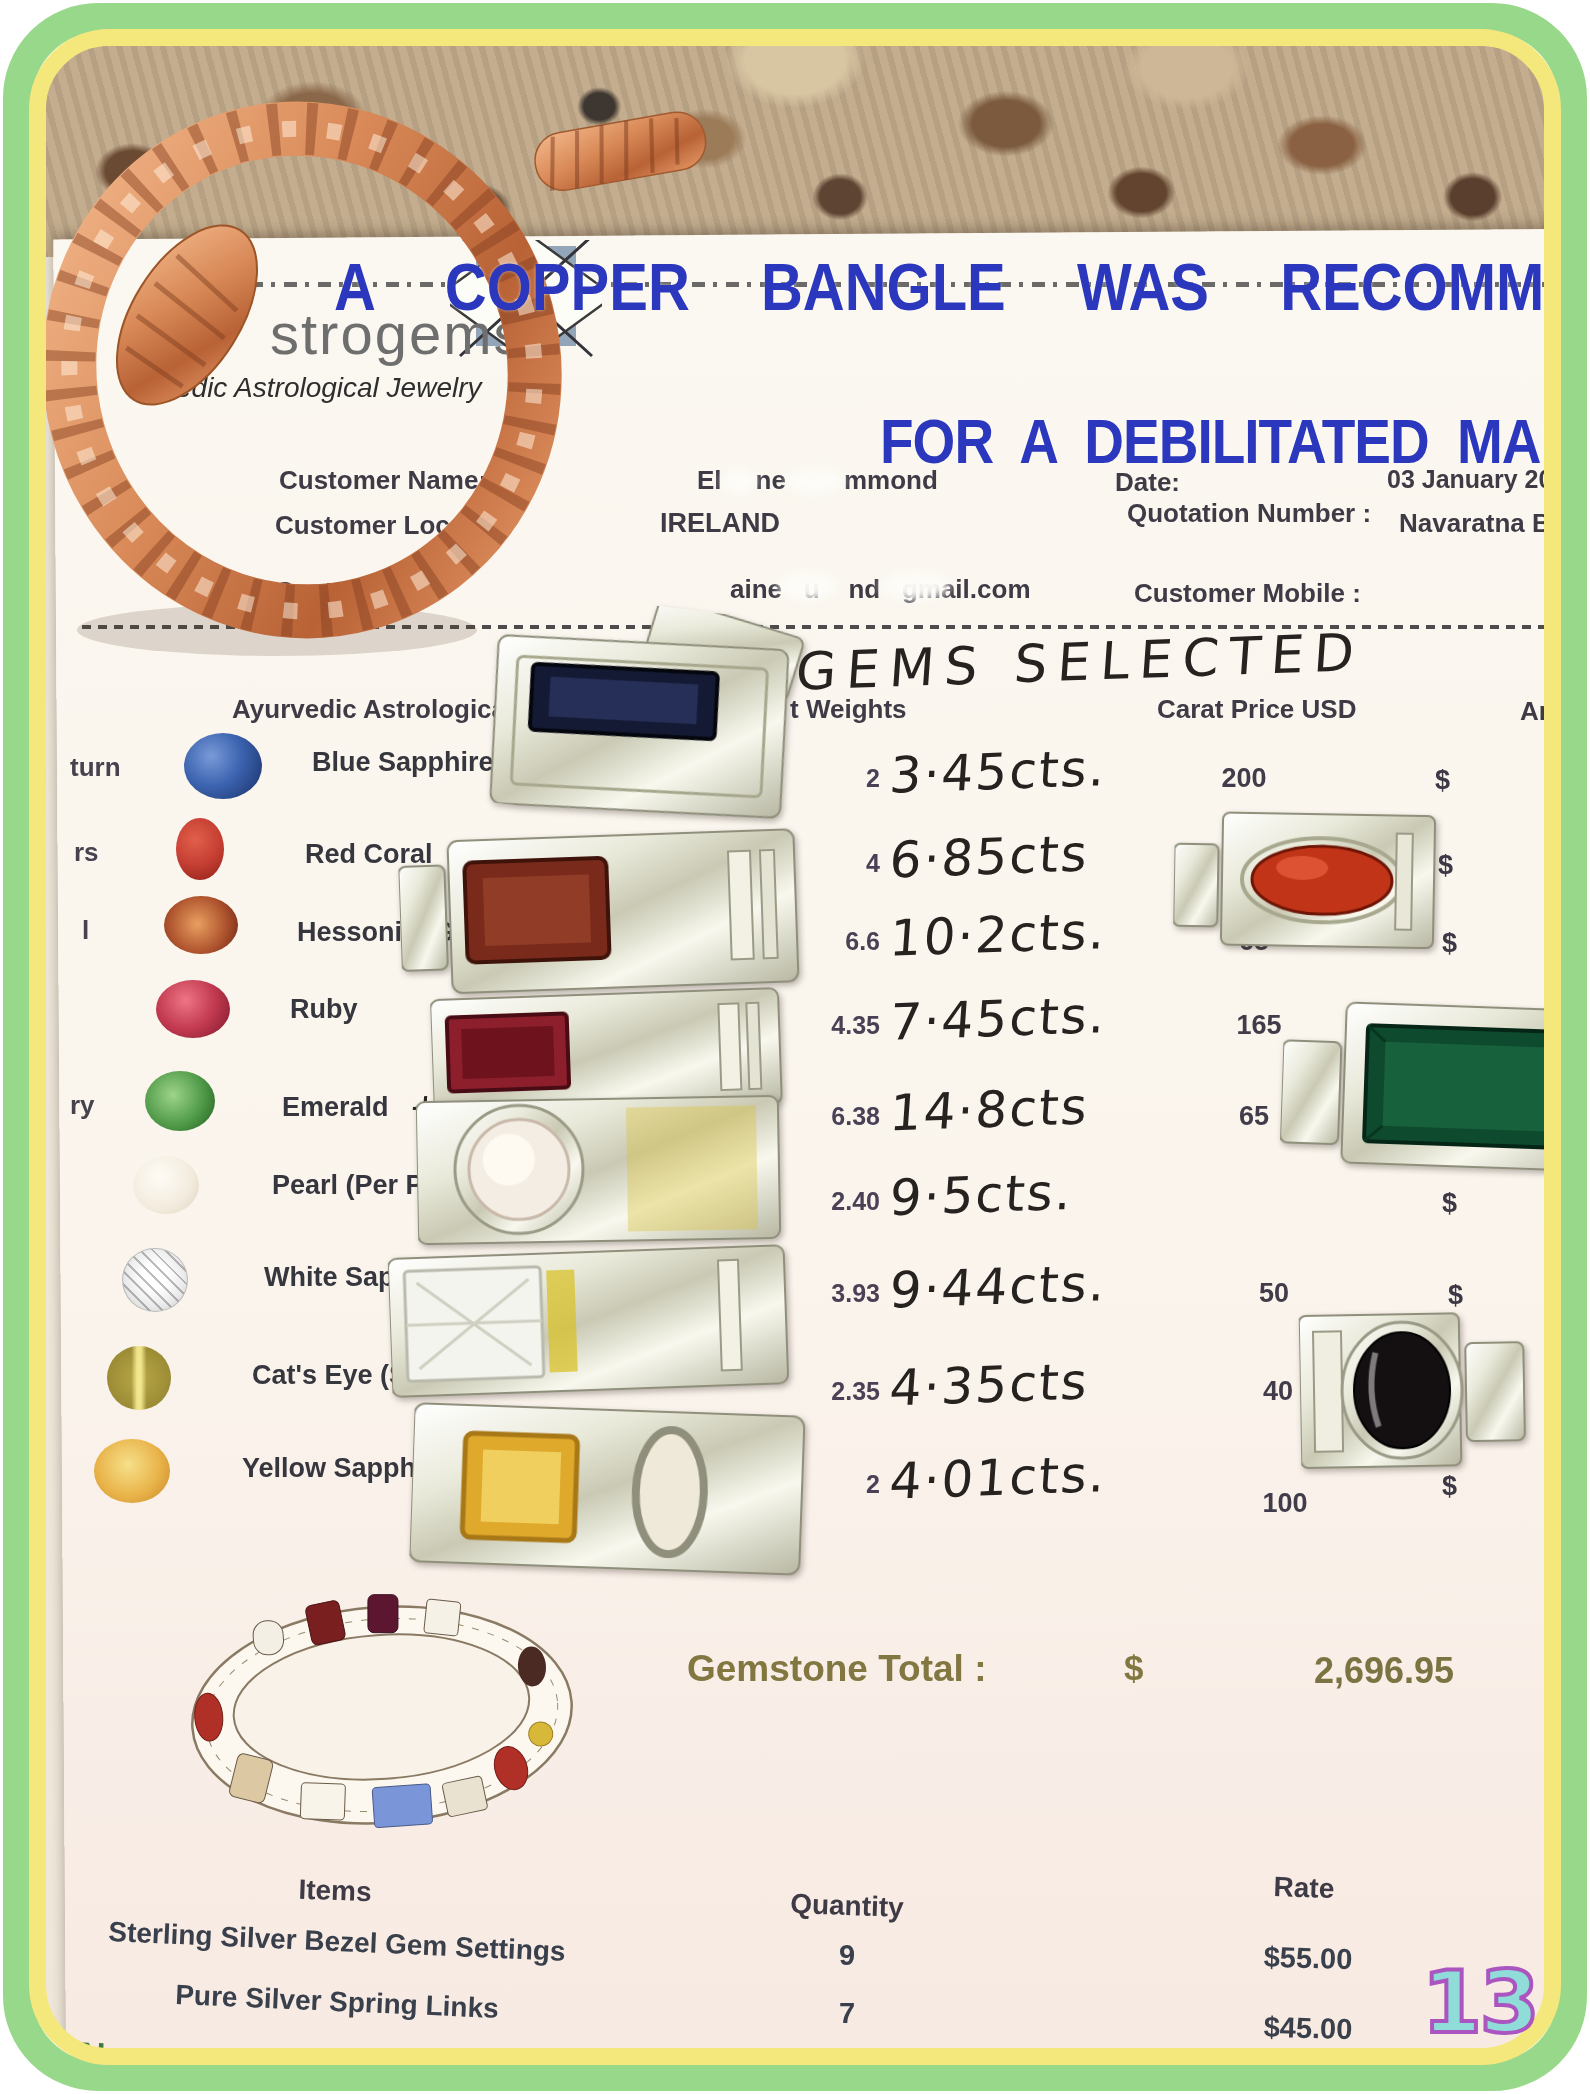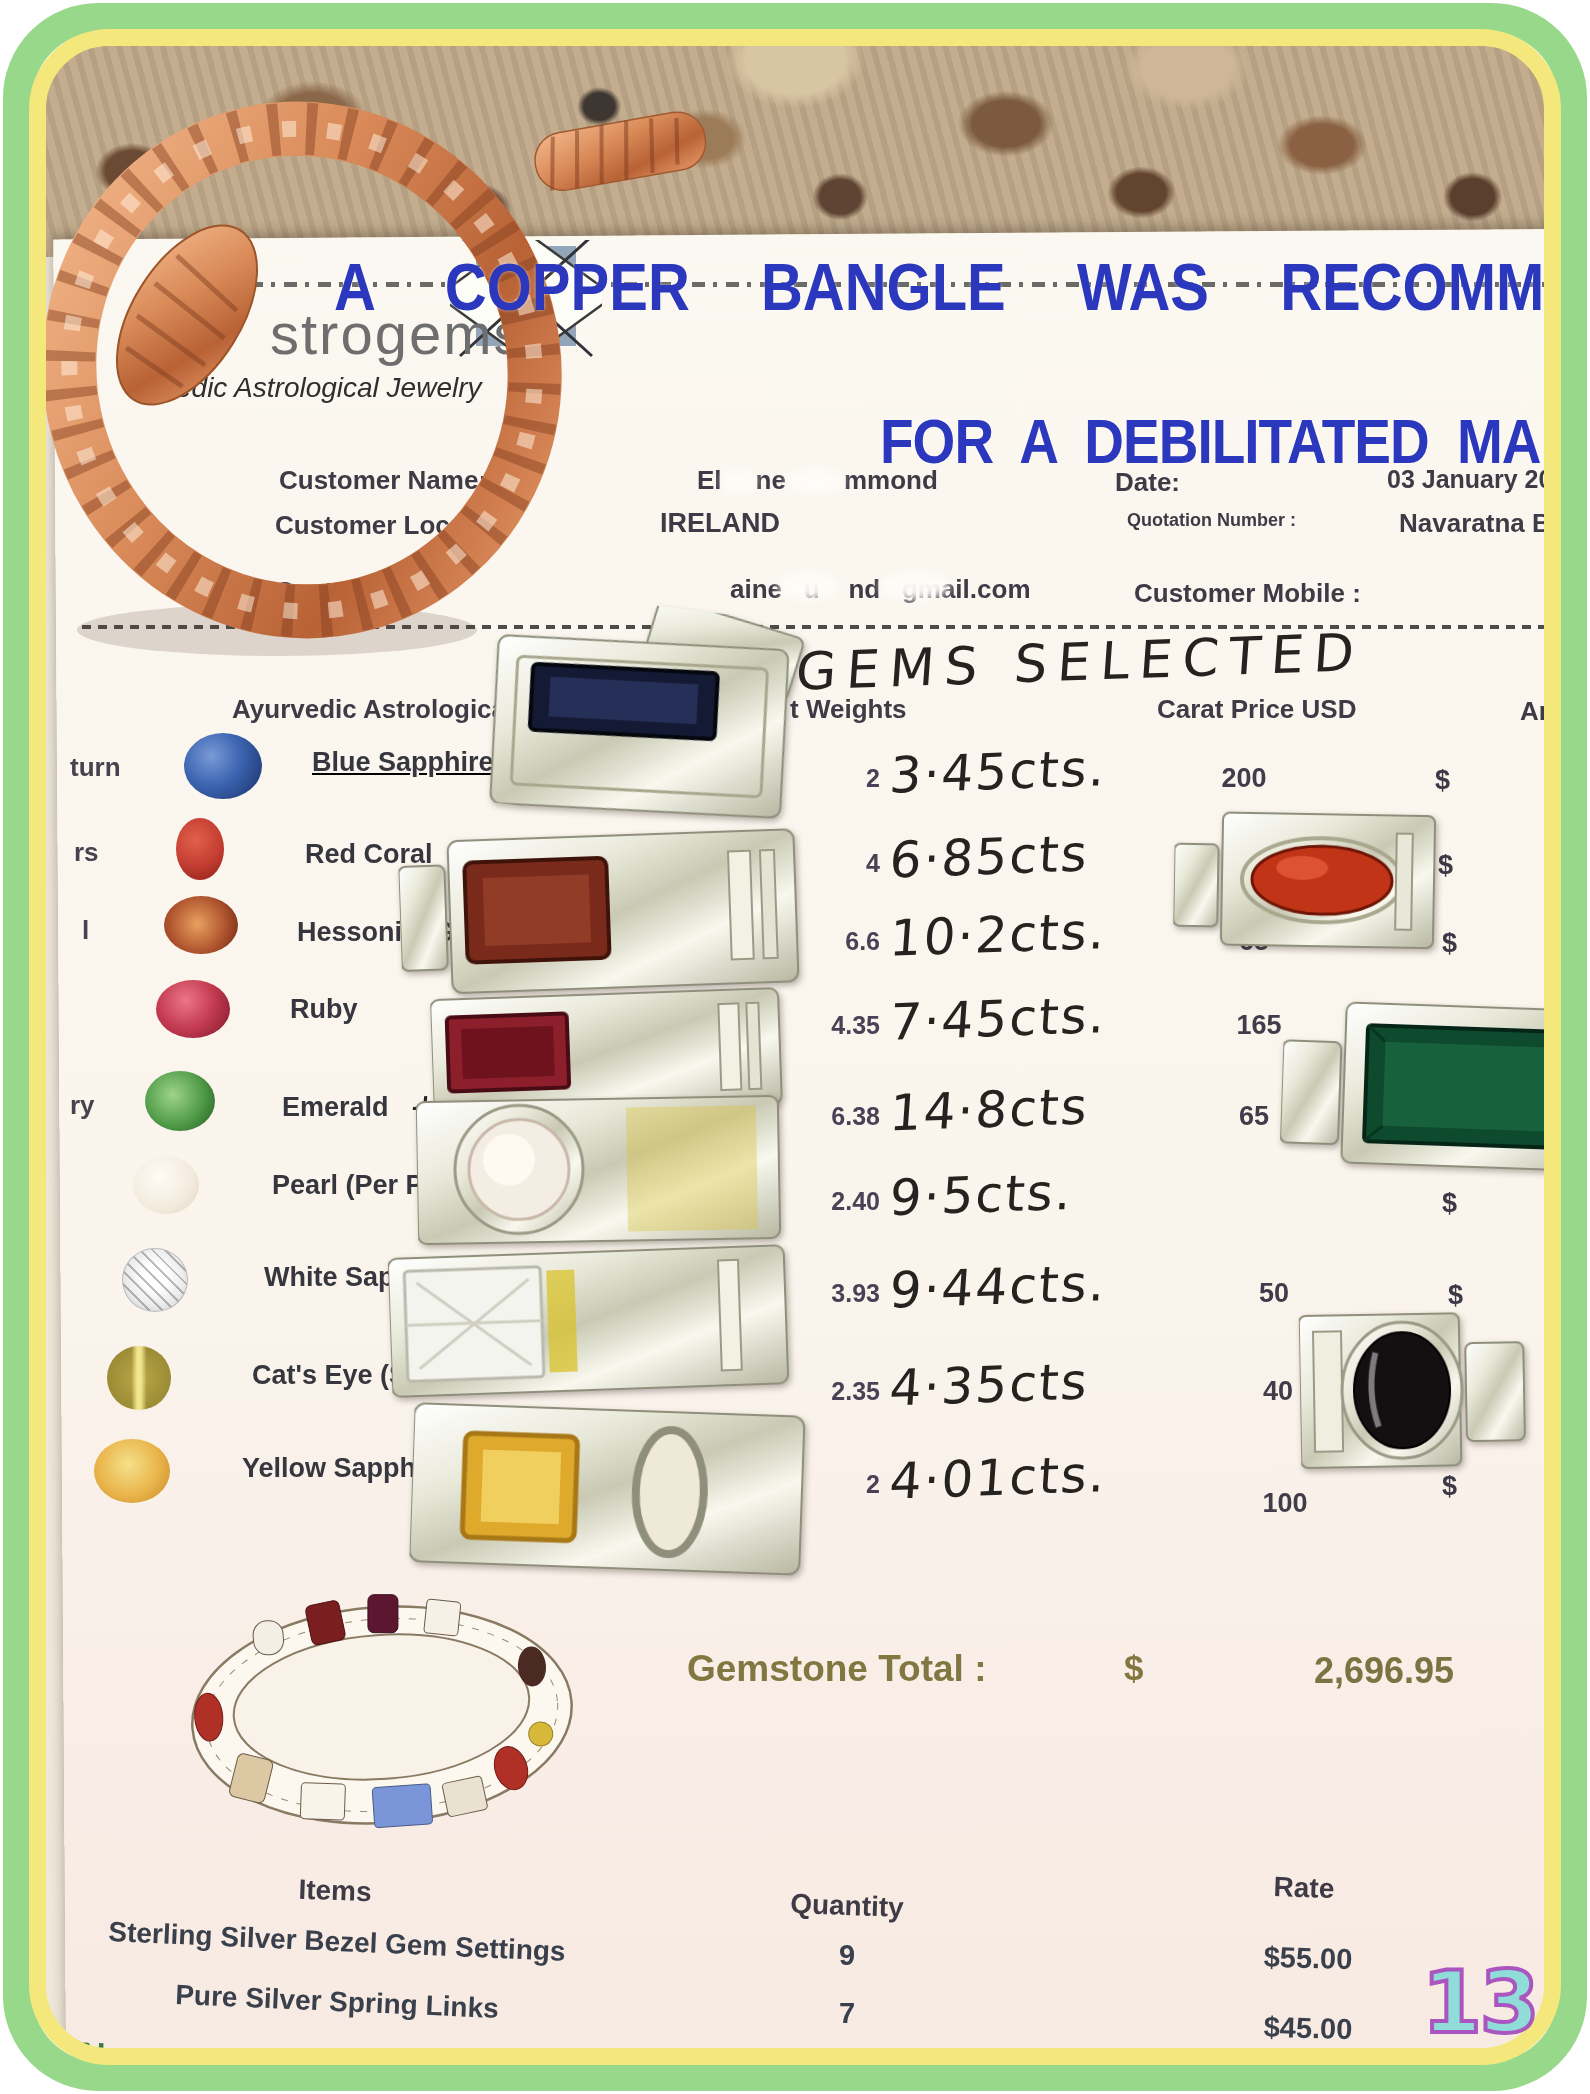--- a/index.html
+++ b/index.html
@@ -82,21 +82,21 @@
         <span class="smudge" style="width:34px;height:24px;display:inline-block"></span>
         <span class="lbl" style="font-size:26px">ne</span>
         <span class="smudge" style="width:58px;height:24px;display:inline-block"></span>
         <span class="lbl" style="font-size:26px">mmond</span>
       </div>
       <div class="abs lbl" style="left:1073px;top:425px;font-size:26px">Date:</div>
       <div class="abs lbl" style="left:1345px;top:423px;font-size:25px">03 January 2026</div>
 
       <div class="abs lbl" style="left:233px;top:468px;font-size:26px">Customer Location</div>
       <div class="abs lbl" style="left:618px;top:466px;font-size:27px">IRELAND</div>
-      <div class="abs lbl" style="left:1085px;top:468px;font-size:18px">Quotation Number :</div>
+      <div class="abs lbl" style="left:1085px;top:456px;font-size:26px">Quotation Number :</div>
       <div class="abs lbl" style="left:1357px;top:466px;font-size:26px">Navaratna Bangl</div>
 
       <div class="abs lbl" style="left:233px;top:534px;font-size:26px">Customer E</div>
       <div class="abs" style="left:688px;top:532px">
         <span class="lbl" style="font-size:26px;white-space:pre">aine   u    nd   gmail.com</span>
         <span class="smudge abs" style="left:48px;top:-2px;width:60px;height:28px"></span>
         <span class="smudge abs" style="left:150px;top:-2px;width:70px;height:28px"></span>
       </div>
       <div class="abs lbl" style="left:1092px;top:536px;font-size:26px">Customer Mobile :</div>
 
@@ -106,21 +106,21 @@
       <div class="abs lbl" style="left: 748px;top:652px;font-size:26px">t Weights</div>
       <div class="abs lbl" style="left:1115px;top:652px;font-size:26px">Carat Price USD</div>
       <div class="abs lbl" style="left:1478px;top:654px;font-size:26px">Amoun</div>
 
       <div id="gem-rows" class="abs" style="left:0;top:0;width:100%;height:100%">
           <div class="abs lbl" style="left: 28px; top: 710px; font-size: 26px; color: rgb(70, 66, 78);">turn</div>
           <div class="abs lbl" style="left: 32px; top: 795px; font-size: 26px; color: rgb(70, 66, 78);">rs</div>
           <div class="abs lbl" style="left: 40px; top: 873px; font-size: 26px; color: rgb(70, 66, 78);">l</div>
           <div class="abs lbl" style="left: 28px; top: 1048px; font-size: 26px; color: rgb(70, 66, 78);">ry</div>
           <div class="swatch" style="left: 142px; top: 691px; width: 78px; height: 66px; border-radius: 50%; background: radial-gradient(circle at 35% 35%, rgb(122, 154, 216), rgb(60, 100, 176) 45%, rgb(36, 64, 126) 82%);"></div>
-          <div class="abs" style="left: 270px; top: 705px; display: flex; gap: 20px; align-items: center; text-decoration: underline;">
+          <div class="abs" style="left: 270px; top: 705px; display: flex; gap: 20px; align-items: center;">
             <span class="gem-name">Blue Sapphire</span>
           </div>
           <div class="abs lbl right" style="left: 698px; top: 722px; width: 140px; font-size: 25px; color: rgb(75, 65, 86);">2</div>
           <div class="abs hand" style="left: 848px; top: 701px; font-size: 50px;">3·45cts.</div>
           <div class="abs lbl center" style="left: 1132px; top: 721px; width: 140px; font-size: 27px; color: rgb(65, 60, 74);">200</div>
           <div class="abs lbl" style="left: 1393px; top: 723px; font-size: 27px; color: rgb(61, 56, 69);">$</div>
           <div class="swatch" style="left: 134px; top: 776px; width: 48px; height: 62px; border-radius: 50%; background: radial-gradient(circle at 40% 35%, rgb(224, 96, 74), rgb(198, 63, 51) 50%, rgb(156, 39, 30) 88%);"></div>
           <div class="abs" style="left: 263px; top: 790px; display: flex; gap: 20px; align-items: center;">
             <span class="gem-name">Red Coral</span>
             <span class="hand" style="font-size: 38px;">+</span>

